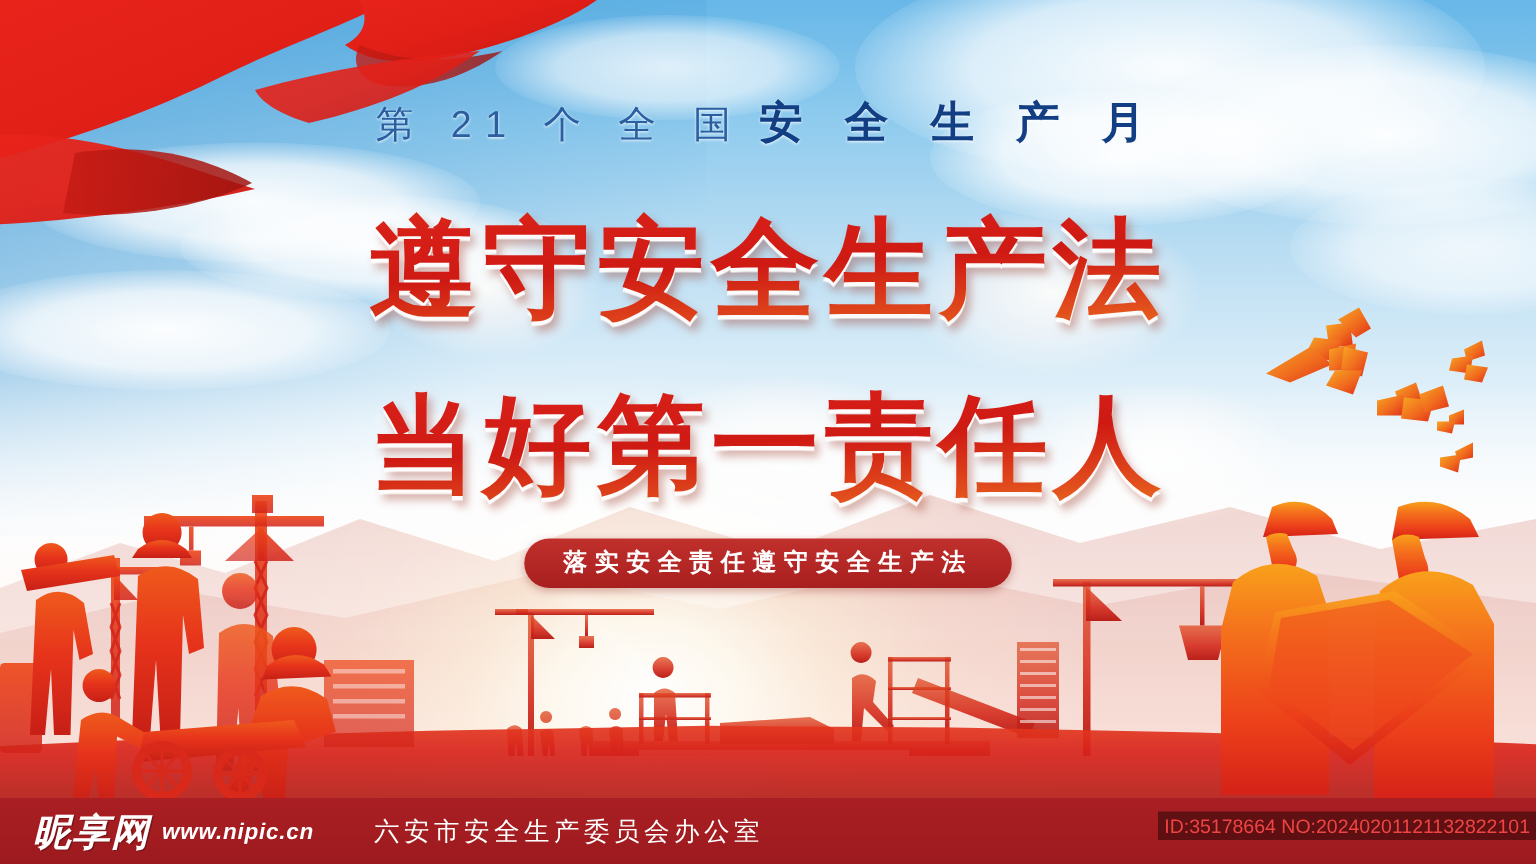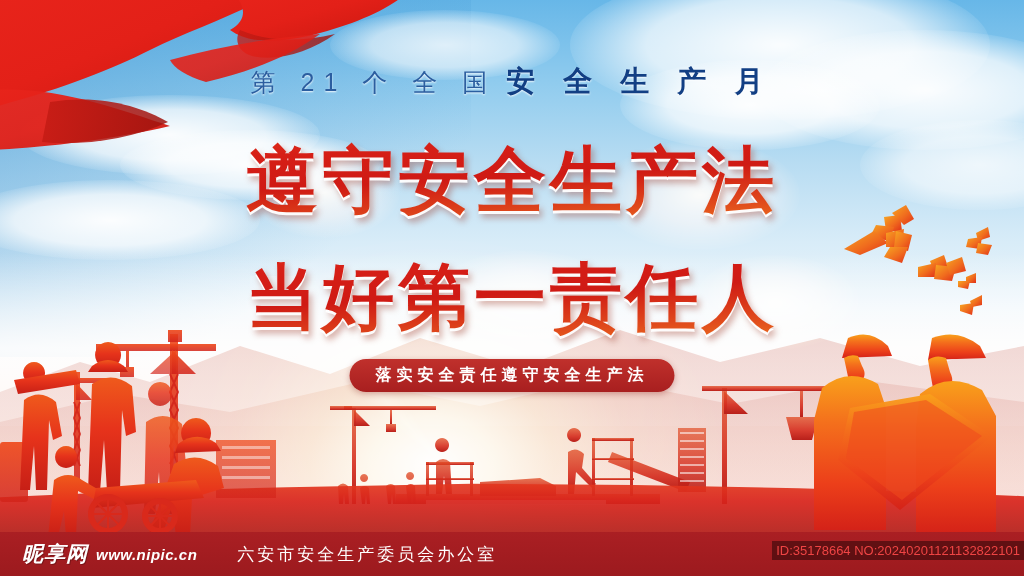--- a/index.html
+++ b/index.html
@@ -147,21 +147,21 @@
   
   .footer {
     position:absolute; left:0; right:0; bottom:0; height:44px;
     background:linear-gradient(to bottom,#aa1f23,#9c1a1e);
     display:flex; align-items:center; z-index:40;
   }
   .wm-logo {
     display:flex; align-items:center; gap:8px; margin-left:22px;
   }
   .wm-cn {
-    color:#fff; font-weight:bold; font-size:21px; letter-spacing:1px;
+    color:#fff; font-weight:bold; font-size:25px; letter-spacing:1px;
     font-style:italic;
     font-family:Liberation Mono, monospace;
     text-shadow:1px 1px 0 rgba(0,0,0,.25);
   }
   .wm-url {
     color:#fff; font-size:15px; font-style:italic; font-weight:bold;
     letter-spacing:.5px;
   }
   .foot-orgs {
     display:flex; align-items:center; gap:46px; margin-left:40px;flex-direction:column;

